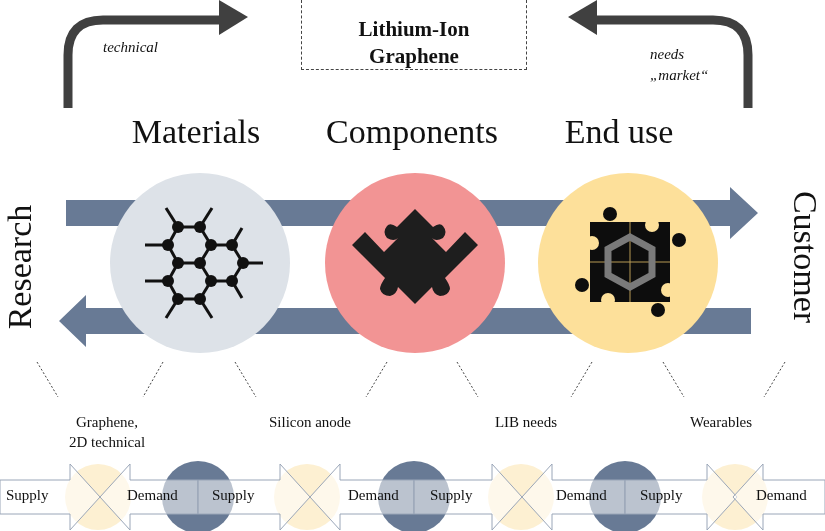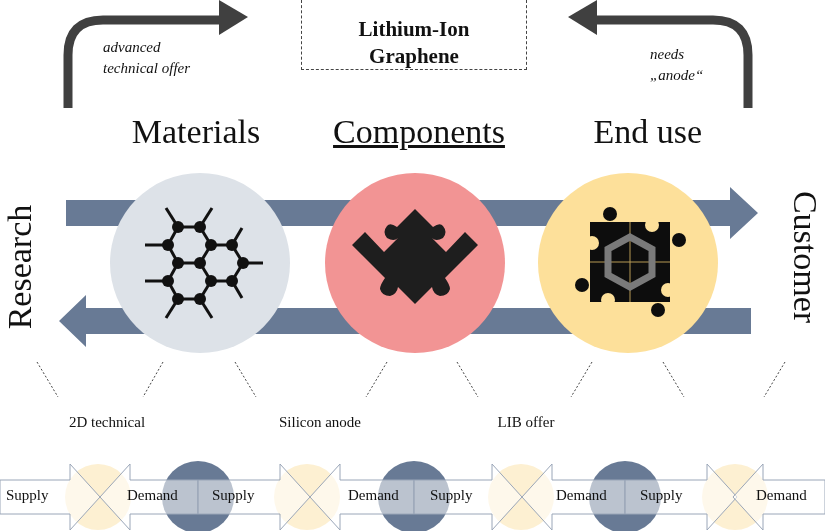--- a/index.html
+++ b/index.html
@@ -129,45 +129,46 @@
       <line x1="625" y1="480" x2="625" y2="514" stroke="#9aa6b8" stroke-width="1"></line>
     </g>
 </svg>
 
 <div class="title-box">
   <div>Lithium-Ion</div>
   <div>Graphene</div>
 </div>
 
 <div class="note" style="left:103px;top:37px;">
-  <div>advanced</div>
-  <div>technical offer</div>
+  <div>technical</div>
 </div>
 <div class="note" style="left:650px;top:44px;">
   <div>needs</div>
-  <div id="needs-line2">„anode“</div>
+  <div id="needs-line2">„market“</div>
 </div>
 
 <div class="stage-label" style="left:96px;">Materials</div>
-<div class="stage-label" style="left:319px;text-decoration:underline;">Components</div>
-<div class="stage-label" style="left:502px;text-align:right;">End use</div>
+<div class="stage-label" style="left:312px;">Components</div>
+<div class="stage-label" style="left:519px;">End use</div>
 
 <div class="side-label" style="left:-45px;top:248px;transform:rotate(-90deg);transform-origin:center;width:130px;text-align:center;">Research</div>
 <div class="side-label" style="left:735px;top:238px;transform:rotate(90deg);transform-origin:center;width:140px;text-align:center;">Customer</div>
 
 <div class="example" style="left:27px;top:412px;">
+  <div>Graphene,</div>
   <div>2D technical</div>
 </div>
-<div class="example" style="left:240px;top:412px;font-family:Liberation Serif, serif;">
+<div class="example" style="left:230px;top:412px;font-family:Liberation Serif, serif;">
   <div>Silicon anode</div>
 </div>
 <div class="example" style="left:446px;top:412px;">
-  <div>LIB offer</div>
+  <div>LIB needs</div>
 </div>
 <div class="example" style="left:641px;top:412px;">
+  <div>Wearables</div>
 </div>
 
 <div id="chain-labels">
     <div class="chain-label" style="left: 6px;">Supply</div>
     <div class="chain-label" style="left: 127px;">Demand</div>
     <div class="chain-label" style="left: 212px;">Supply</div>
     <div class="chain-label" style="left: 348px;">Demand</div>
     <div class="chain-label" style="left: 430px;">Supply</div>
     <div class="chain-label" style="left: 556px;">Demand</div>
     <div class="chain-label" style="left: 640px;">Supply</div>

